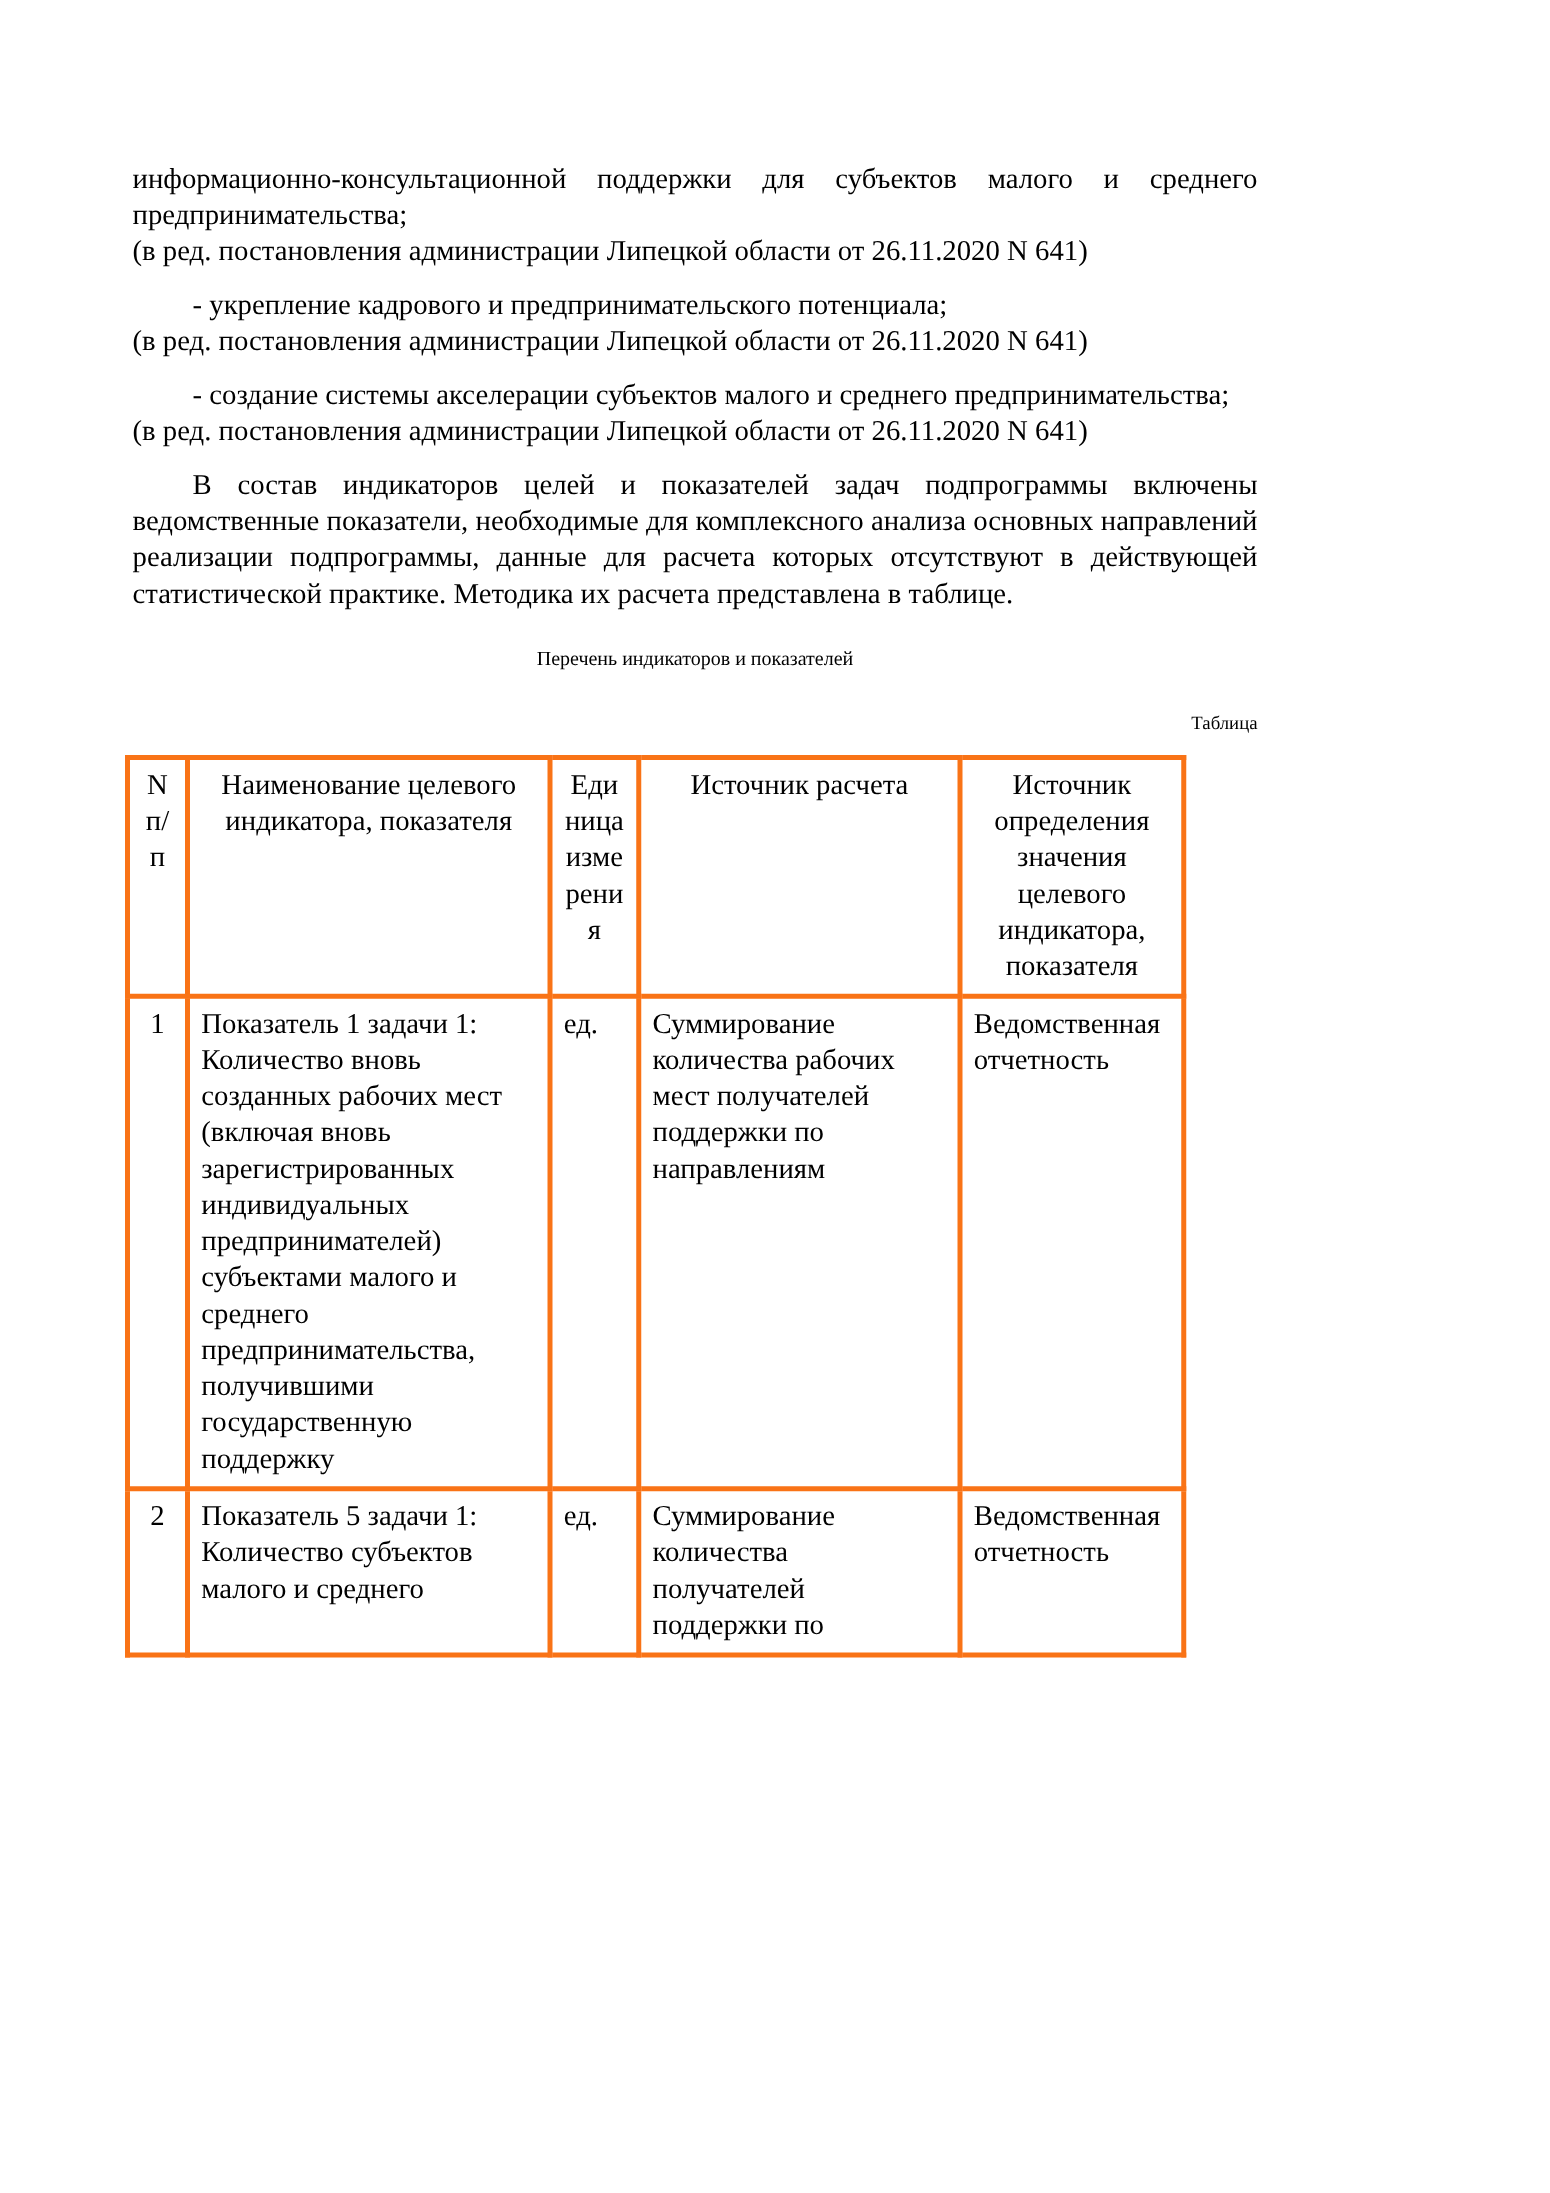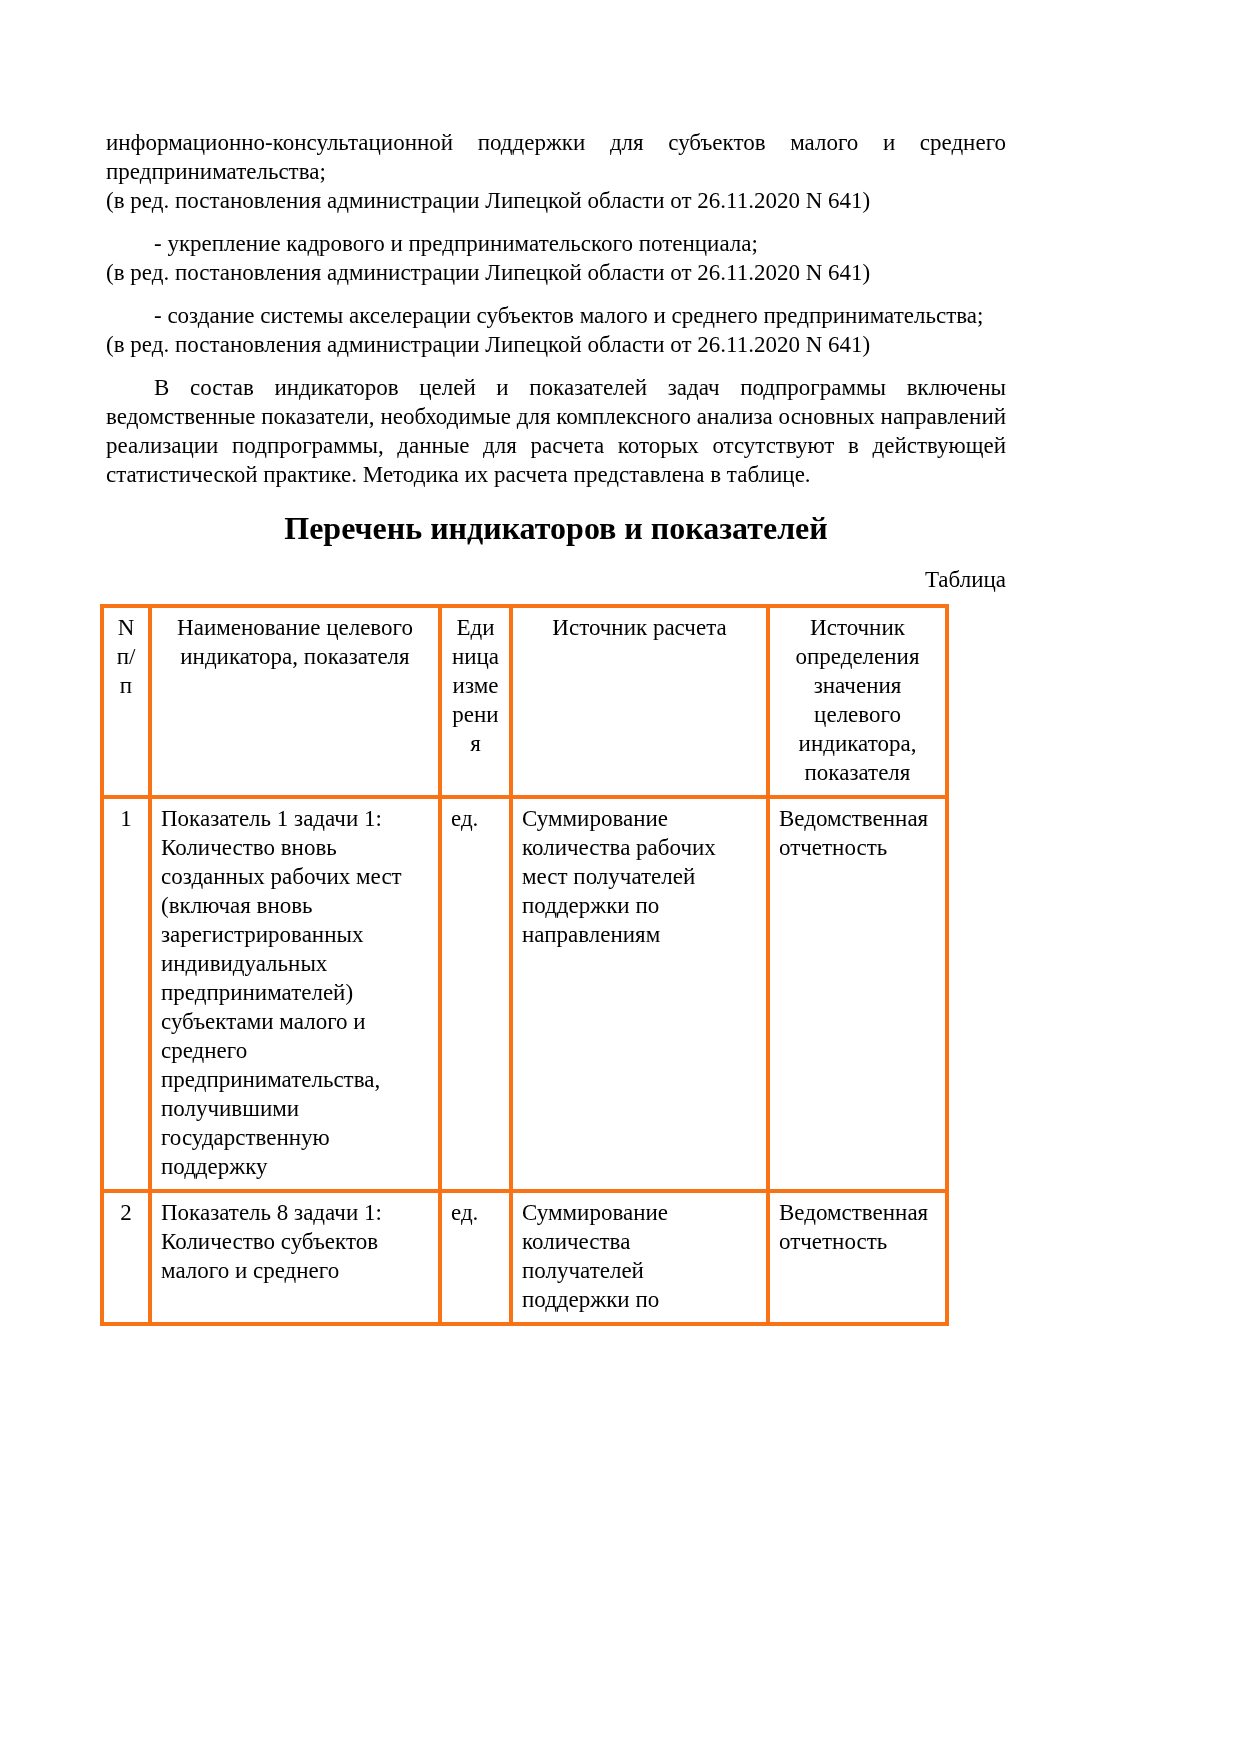--- a/index.html
+++ b/index.html
@@ -19,29 +19,29 @@
   }
   p, .note {
     font-size: 23px;
     line-height: 29px;
   }
   .just { text-align: justify; }
   .indent { text-indent: 48px; }
   .group { margin-bottom: 14px; }
   .group p { margin: 0; }
   .heading {
-    font-size: 32px;
-    font-weight: bold;
+    font-size: 16px;
+    font-weight: normal;
     text-align: center;
     margin-top: 24px;
     margin-bottom: 22px;
     line-height: 30px;
   }
   .table-caption {
-    font-size: 23px;
+    font-size: 15px;
     text-align: right;
     margin-bottom: 10px;
     line-height: 29px;
   }
   table.indicators {
     border-collapse: collapse;
     table-layout: fixed;
     width: 845px;
     margin-left: -6px;
   }
@@ -115,21 +115,21 @@
     <tbody>
       <tr>
         <td class="num">1</td>
         <td class="txt">Показатель 1 задачи 1: Количество вновь созданных рабочих мест (включая вновь зарегистрированных индивидуальных предпринимателей) субъектами малого и среднего предпринимательства, получившими государственную поддержку</td>
         <td class="txt">ед.</td>
         <td class="txt">Суммирование количества рабочих мест получателей поддержки по направлениям</td>
         <td class="txt">Ведомственная отчетность</td>
       </tr>
       <tr>
         <td class="num">2</td>
-        <td class="txt">Показатель 8 задачи 1: Количество субъектов малого и среднего</td>
+        <td class="txt">Показатель 5 задачи 1: Количество субъектов малого и среднего</td>
         <td class="txt">ед.</td>
         <td class="txt">Суммирование количества получателей поддержки по</td>
         <td class="txt">Ведомственная отчетность</td>
       </tr>
     </tbody>
   </table>
 
 </div>
 
 </body></html>

